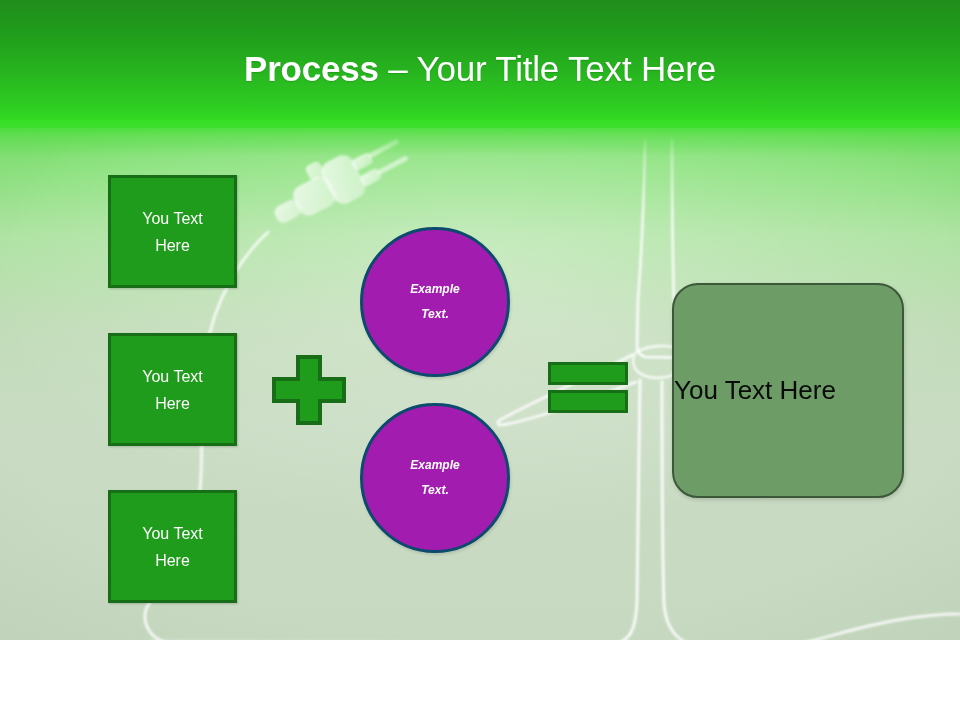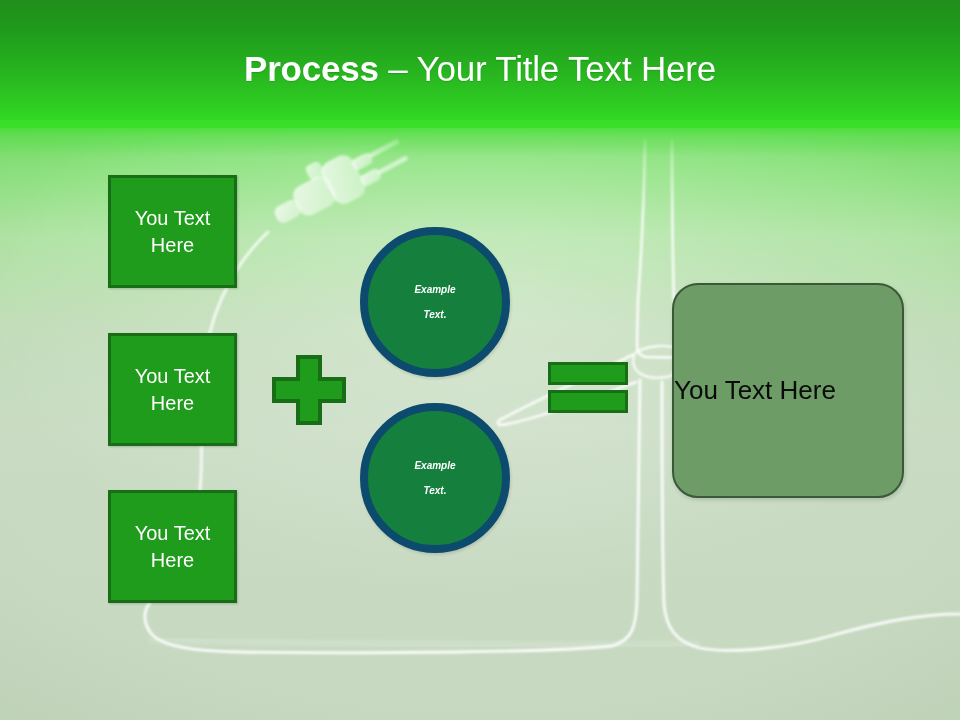--- a/index.html
+++ b/index.html
@@ -7,21 +7,21 @@
     padding: 0;
     background: #ffffff;
   }
   body {
     font-family: "Liberation Sans", sans-serif;
   }
 
   #slide {
     position: relative;
     width: 960px;
-    height: 720px;
+    height: 640px;
     overflow: hidden;
     background: #c9dcc4;
   }
 
   
   .bg-base {
     position: absolute;
     inset: 0;
     background: linear-gradient(to bottom,
         #5fd94b 0px,
@@ -93,44 +93,44 @@
 
   
   .sq {
     position: absolute;
     width: 129px;
     height: 113px;
     background: #1f9c1c;
     border: 3px solid #186e16;
     box-sizing: border-box;
     color: #ffffff;
-    font-size: 20px;
+    font-size: 16px;
     line-height: 27px;
     text-align: center;
     display: flex;
     align-items: center;
     justify-content: center;
     box-shadow: 1px 1px 2px rgba(0,0,0,0.18);
   }
   .sq1 { left: 108px; top: 175px; }
   .sq2 { left: 108px; top: 333px; }
   .sq3 { left: 108px; top: 490px; }
 
   
   .plus { position: absolute; left: 272px; top: 355px; width: 74px; height: 70px; }
 
   
   .circ {
     position: absolute;
     border-radius: 50%;
-    background: #15803d;
-    border: 8px solid #0c4a6e;
+    background: #a21caf;
+    border: 3px solid #0c4a6e;
     box-sizing: border-box;
     color: #ffffff;
-    font-size: 10px;
+    font-size: 12px;
     font-weight: bold;
     font-style: italic;
     line-height: 25px;
     text-align: center;
     display: flex;
     align-items: center;
     justify-content: center;
     box-shadow: 1px 2px 3px rgba(0,0,0,0.12);
   }
   .circ1 { left: 360px; top: 227px; width: 150px; height: 150px; }

